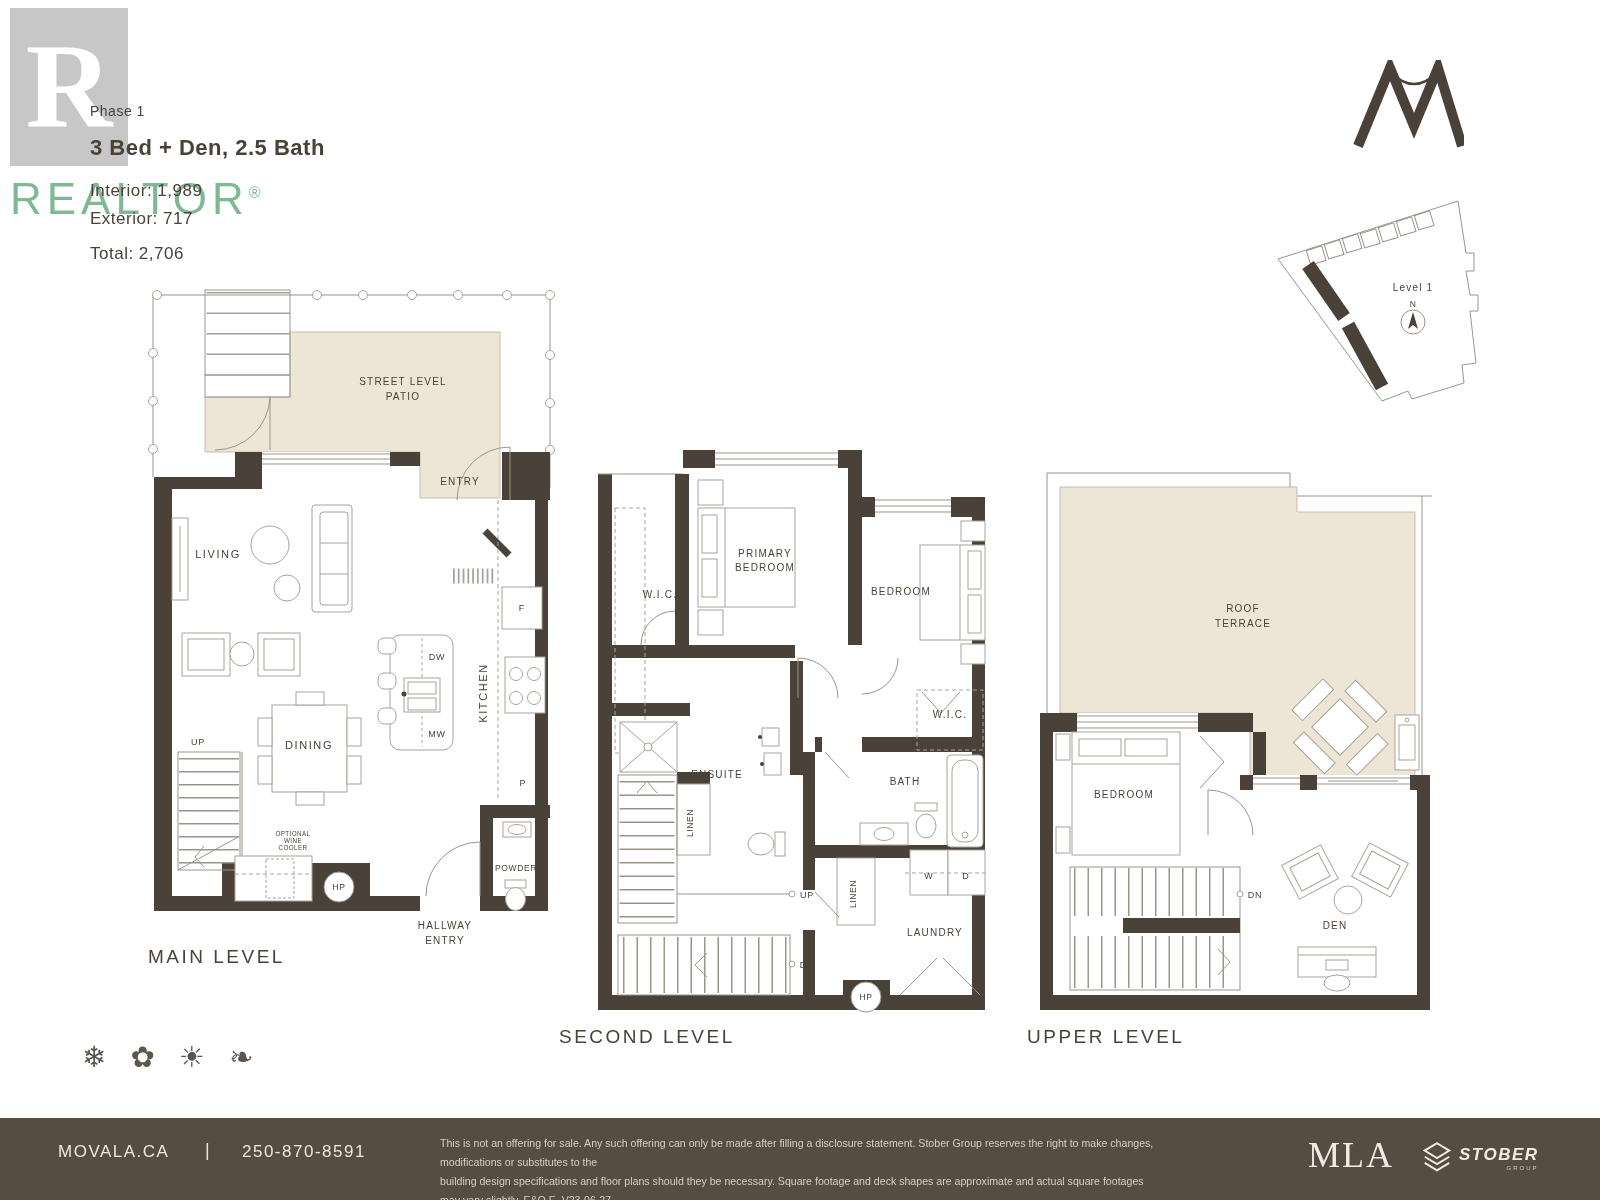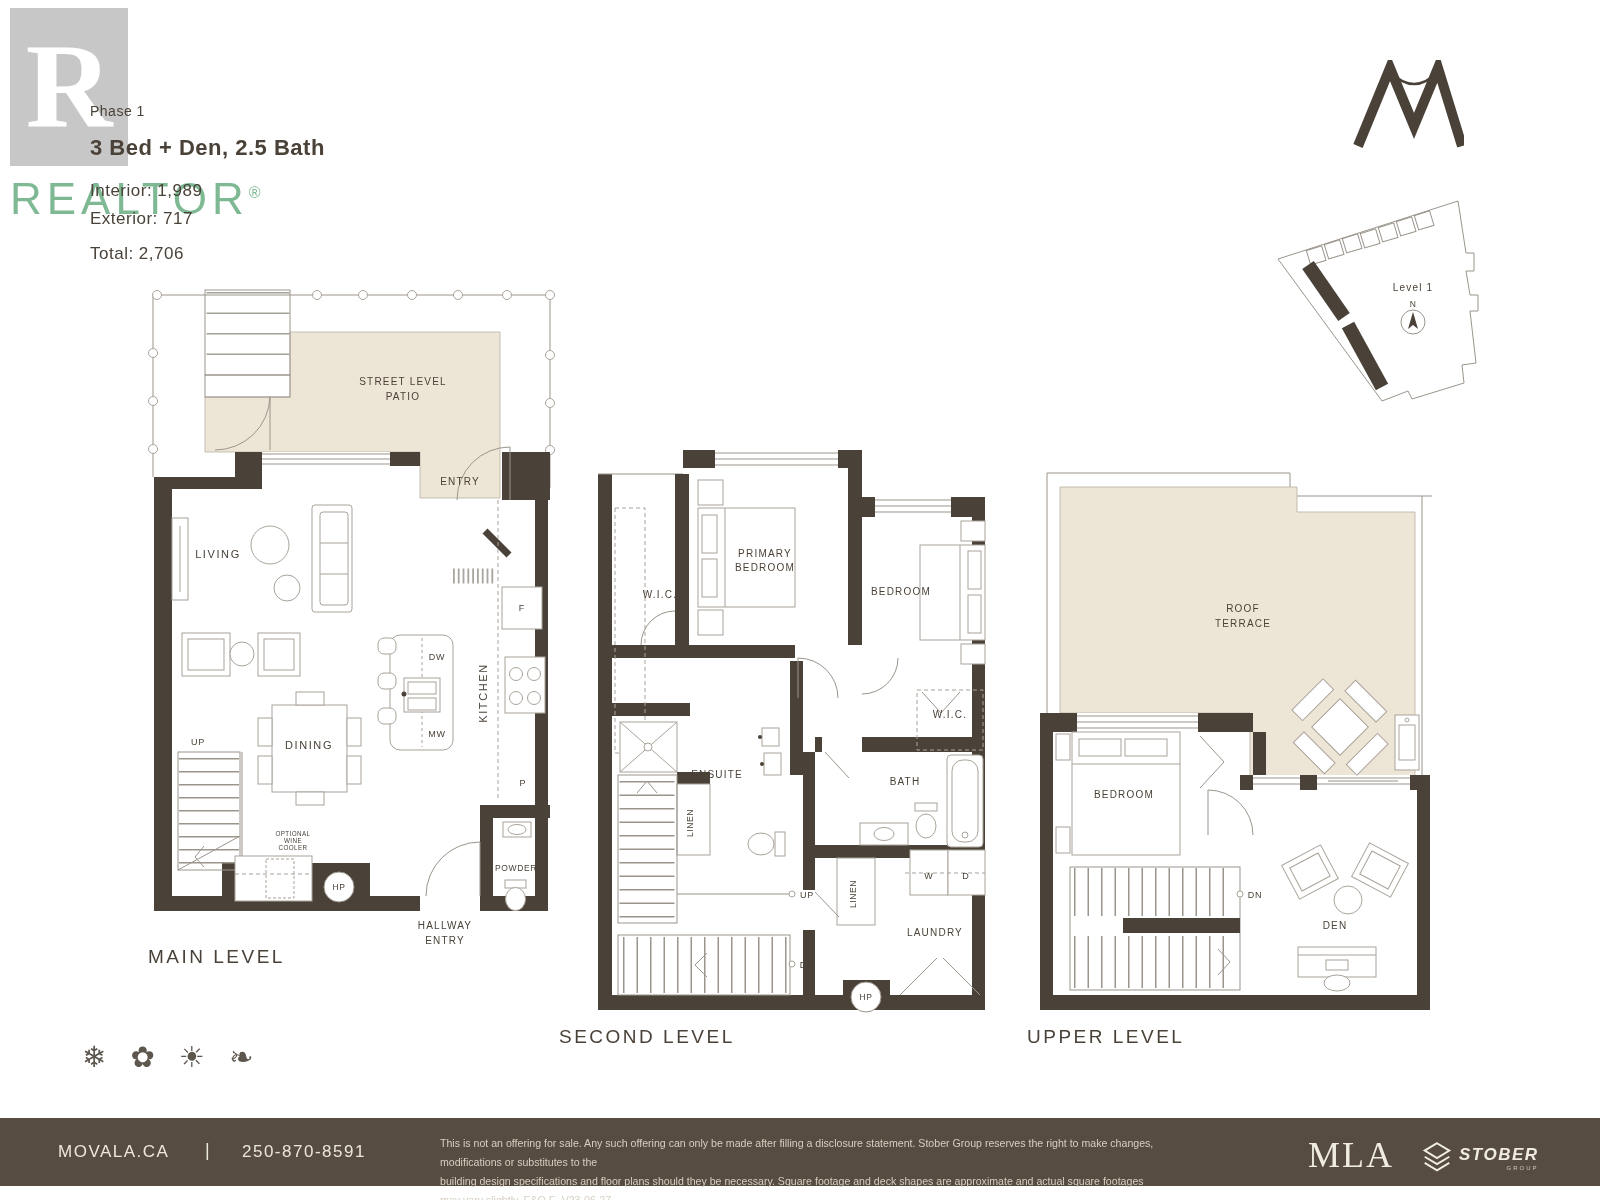--- a/index.html
+++ b/index.html
@@ -27,21 +27,21 @@
   .t8{font-size:8.5px;letter-spacing:.6px;}
   .t6{font-size:6.3px;letter-spacing:.4px;}
   .thin{stroke:#9b958c;fill:none;stroke-width:1;}
   .furn{stroke:#a9a39a;fill:#ffffff;stroke-width:1;}
   .furnn{stroke:#a9a39a;fill:none;stroke-width:1;}
   .wall{fill:#4a4238;}
   
   #seasons{left:82px;top:1040px;z-index:3;font-family:"DejaVu Sans",sans-serif;font-size:29px;color:#5c564d;}
   #seasons span{margin-right:15px;}
   
-  #footer{left:0;top:1118px;width:1600px;height:68px;background:#564c41;z-index:5;}
+  #footer{left:0;top:1118px;width:1600px;height:82px;background:#564c41;z-index:5;}
   #footer .site{position:absolute;left:58px;top:24px;font-size:17px;letter-spacing:1.5px;color:#ece7dd;}
   #footer .sep{position:absolute;left:205px;top:22px;font-size:18px;color:#ece7dd;}
   #footer .phone{position:absolute;left:242px;top:24px;font-size:17px;letter-spacing:1.5px;color:#ece7dd;}
   #footer .disc{position:absolute;left:440px;top:16px;width:720px;font-size:10.6px;line-height:19px;color:#d6cfc2;}
   #footer .mla{position:absolute;left:1308px;top:16px;font-family:"Liberation Serif",serif;font-size:36px;letter-spacing:2px;color:#f0ece3;}
   #footer .stober{position:absolute;left:1422px;top:24px;display:flex;align-items:center;}
   #footer .stober .txt{color:#f0ece3;font-size:17px;font-weight:700;letter-spacing:1.5px;line-height:1;font-style:italic;}
   #footer .stober .sub{color:#cfc8bb;font-size:6px;letter-spacing:2px;text-align:right;margin-top:2px;}
 </style>
 </head>

